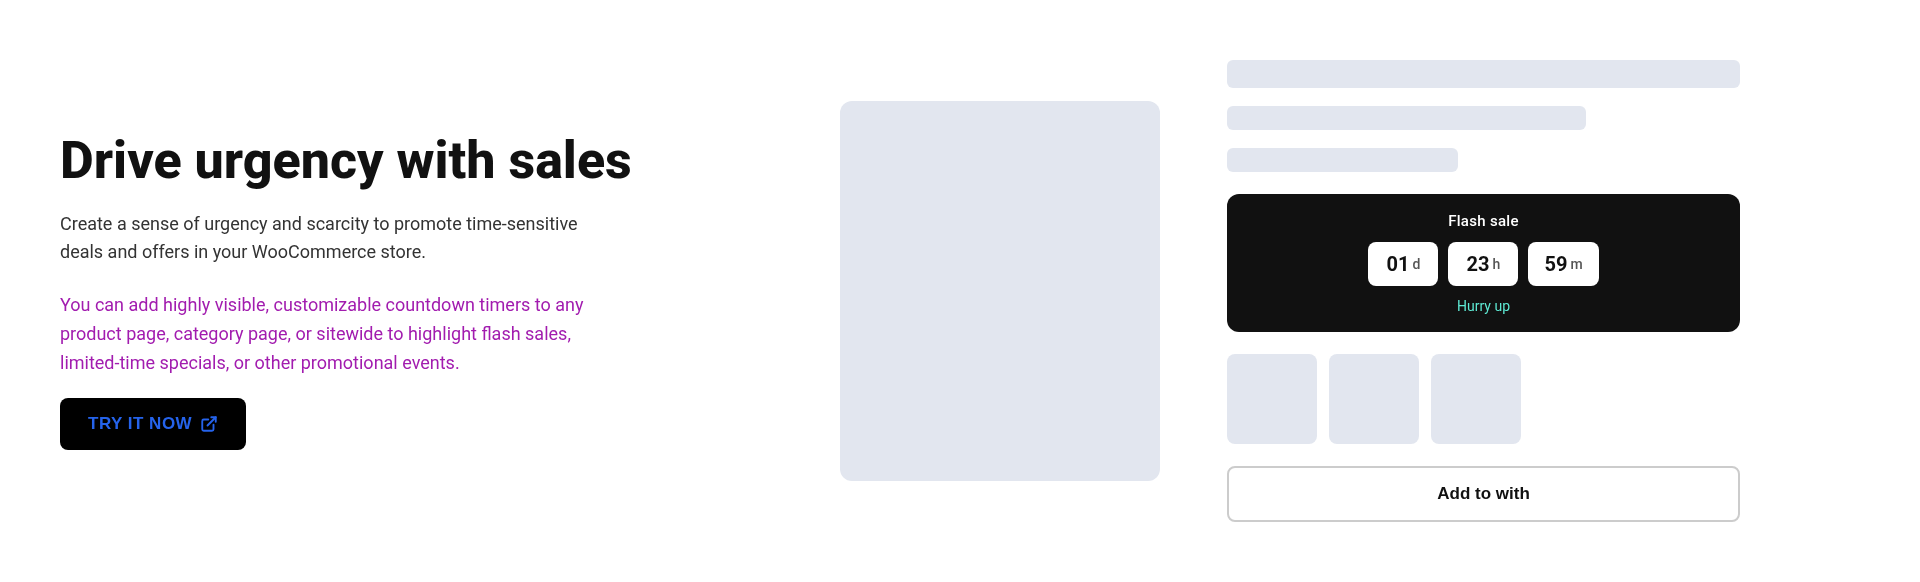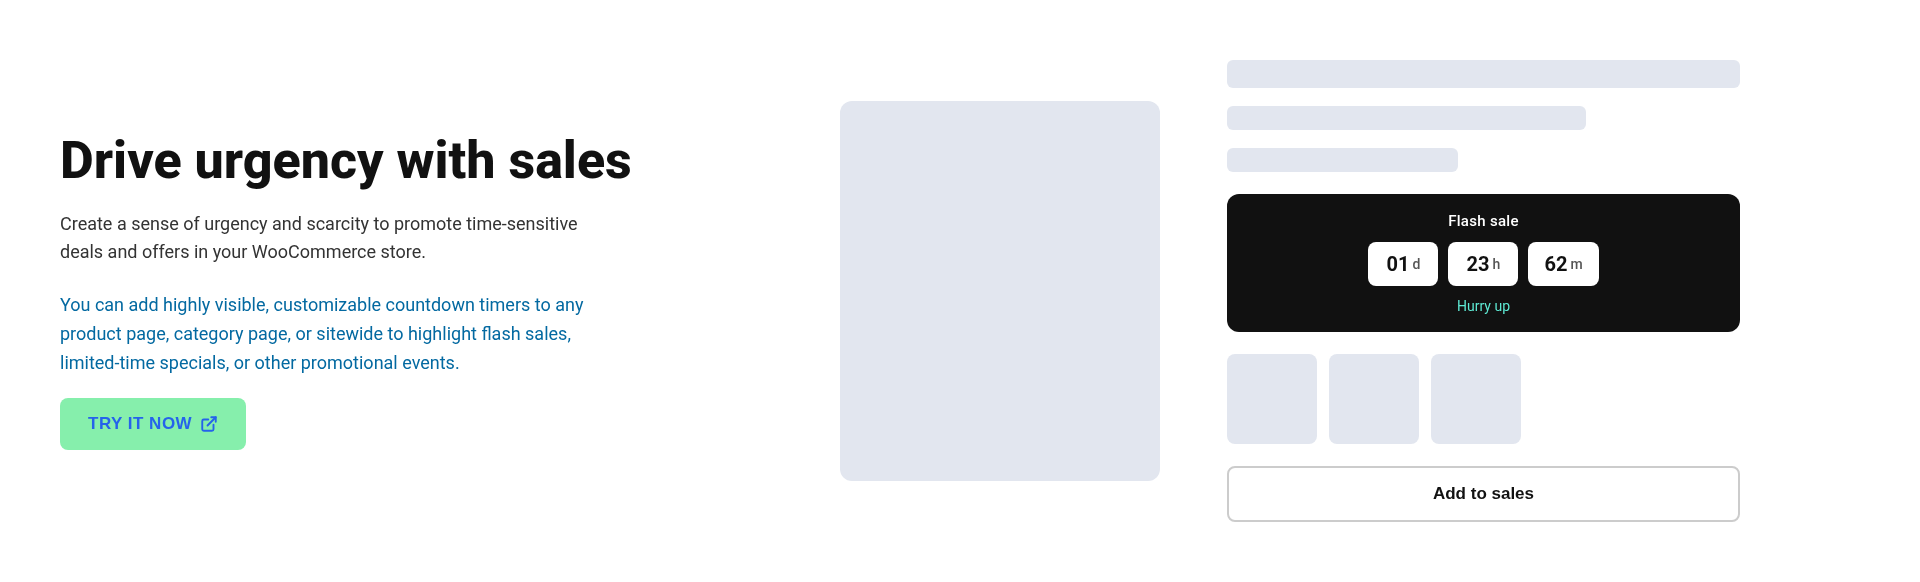--- a/index.html
+++ b/index.html
@@ -51,35 +51,35 @@
       font-size: 18px;
       color: #333;
       line-height: 1.6;
       margin-top: 18px;
       margin-bottom: 24px;
       max-width: 560px;
     }
 
     .description-second {
       font-size: 18px;
-      color: #0369a1;
+      color: #a21caf;
       line-height: 1.6;
       margin-bottom: 20px;
       max-width: 560px;
     }
 
     .try-button {
       display: inline-flex;
       align-items: center;
       gap: 8px;
       color: #2563eb;
       font-size: 17px;
       font-weight: 700;
       text-decoration: none;
-      background: #86efac;
+      background: #000000;
       border: none;
       padding: 16px 28px;
       border-radius: 8px;
       cursor: pointer;
       letter-spacing: 0.5px;
     }
 
     .external-icon {
       display: inline-flex;
       align-items: center;
@@ -261,33 +261,33 @@
         <div class="timer-blocks">
           <div class="timer-block">
             <span>01</span>
             <span class="timer-unit">d</span>
           </div>
           <div class="timer-block">
             <span>23</span>
             <span class="timer-unit">h</span>
           </div>
           <div class="timer-block">
-            <span>62</span>
+            <span>59</span>
             <span class="timer-unit">m</span>
           </div>
         </div>
 
         <span class="hurry-up-text">Hurry up</span>
       </div>
 
       <div class="bottom-row">
         <div class="thumbnail-row">
           <div class="thumbnail"></div>
           <div class="thumbnail"></div>
           <div class="thumbnail"></div>
         </div>
       </div>
 
-      <button class="add-to-cart-btn">Add to sales</button>
+      <button class="add-to-cart-btn">Add to with</button>
     </div>
   </div>
 
 </div>
 
 </body></html>

